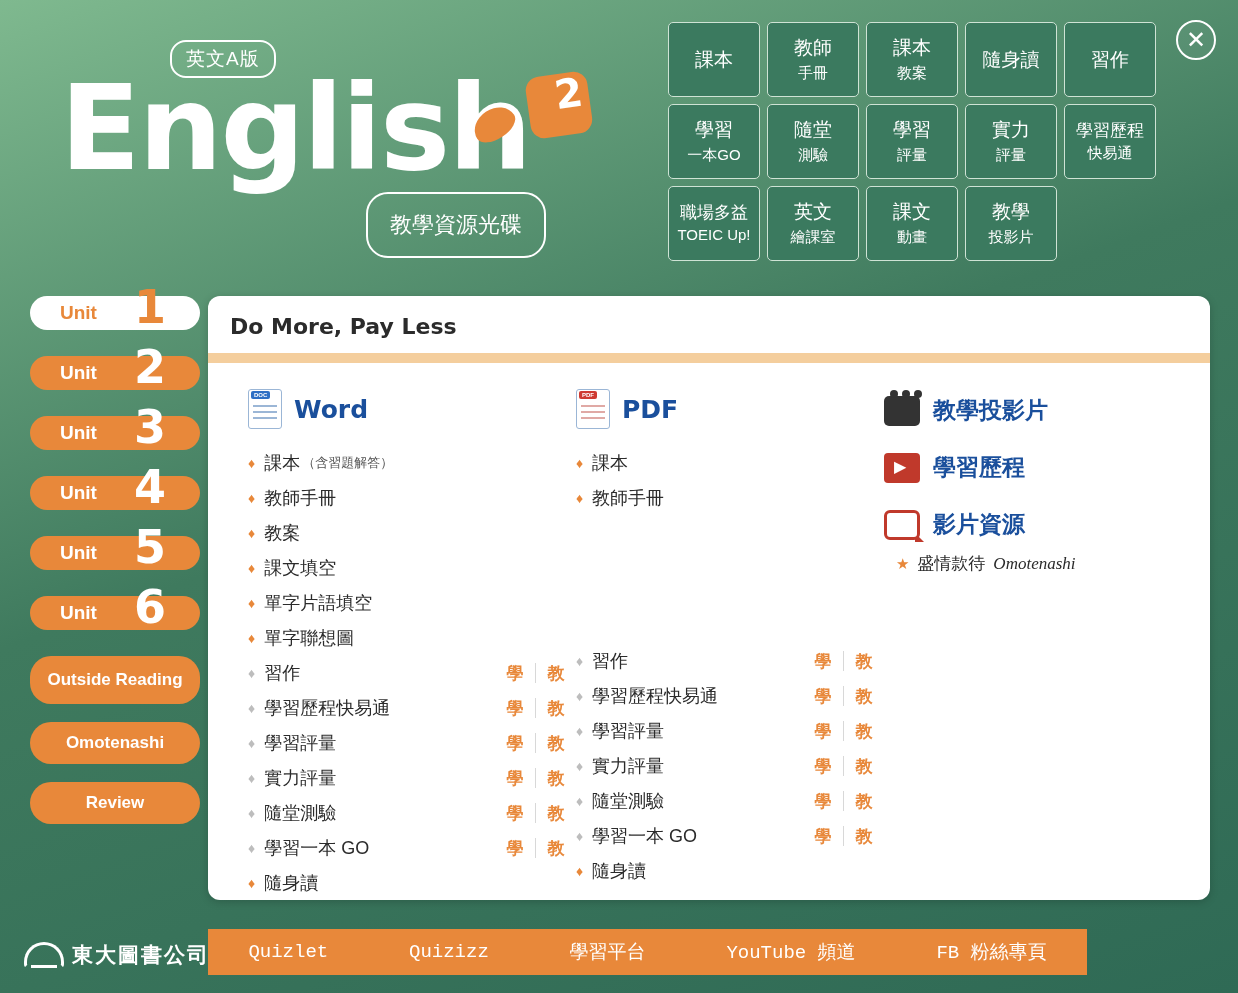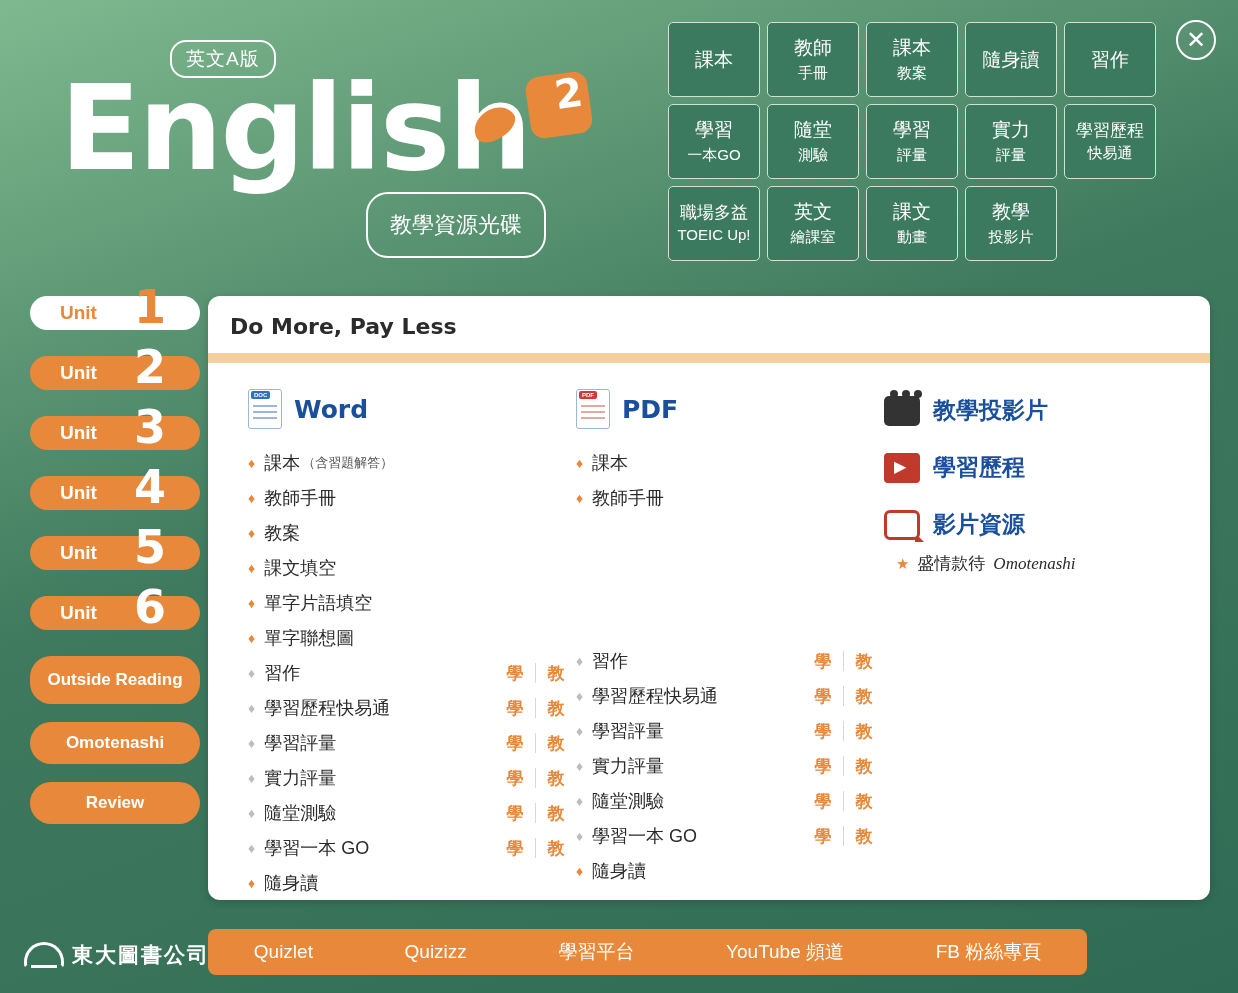--- a/index.html
+++ b/index.html
@@ -249,22 +249,22 @@
     cursor: pointer;
   }
   .star { color: #e8883a; font-size: 15px; }
   .ital { font-style: italic; font-family: "Liberation Serif", serif; font-size: 17px; }
   
   .footer {
     position: absolute;
     left: 208px; bottom: 18px;
     width: 879px; height: 46px;
     background: #e8883a;
-    border-radius: 8px;
-    display: flex; align-items: center; justify-content: space-around;
+    border-radius: 0;
+    display: flex; align-items: center; justify-content: space-around; font-family: Liberation Mono, monospace;
   }
   .footer a {
     color: #ffffff; font-size: 19px; text-decoration: none; cursor: pointer;
   }
   .logo {
     position: absolute; left: 24px; bottom: 24px;
     display: flex; align-items: center; gap: 8px;
     color: #ffffff;
   }
   .logo .mark {

